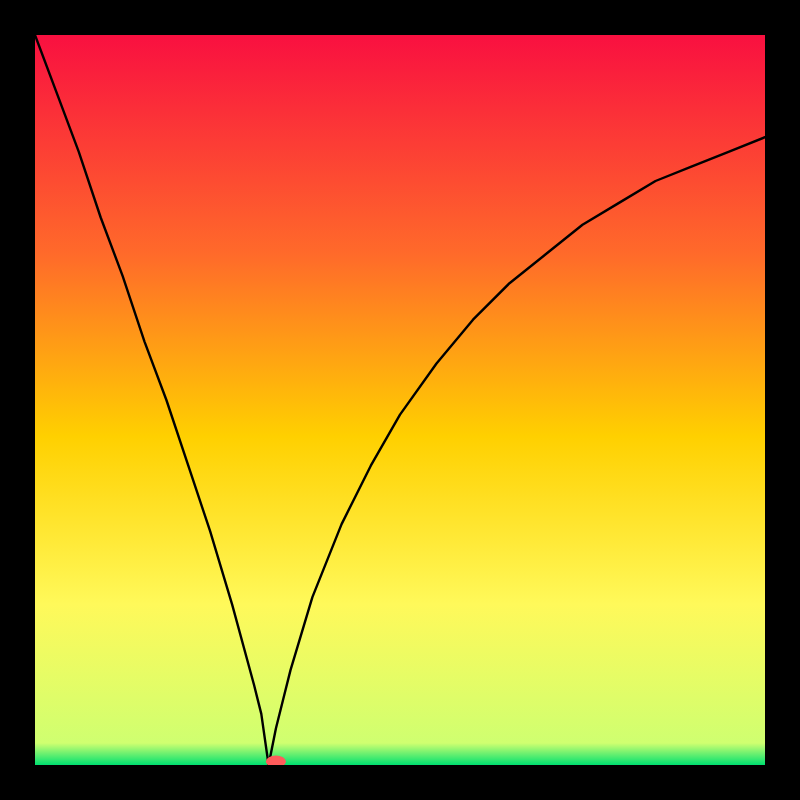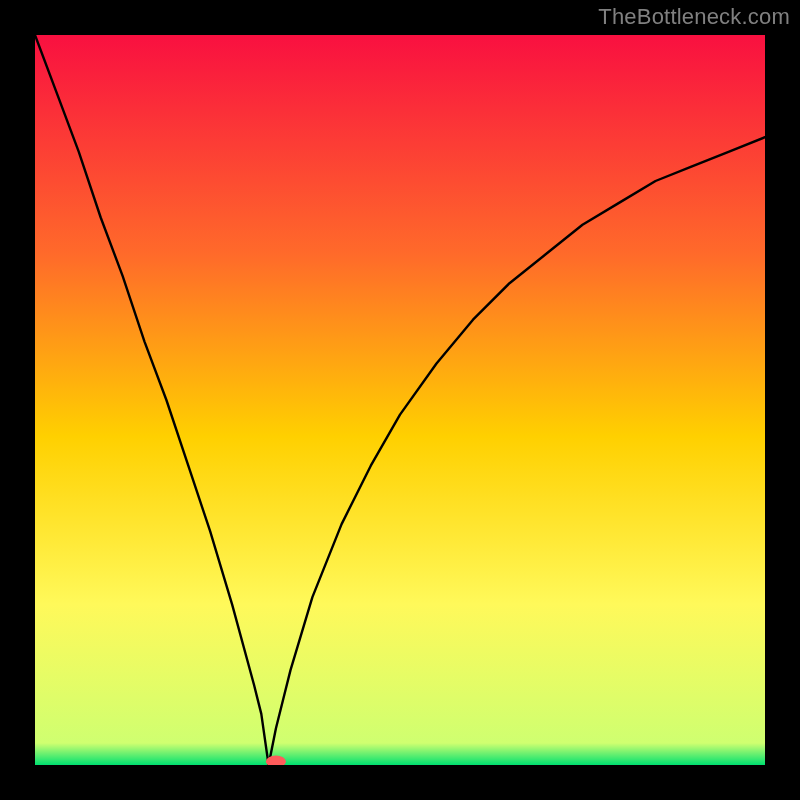--- a/index.html
+++ b/index.html
@@ -35,21 +35,20 @@
   }
   .plot svg {
     display: block;
   }
 </style>
 </head>
 <body>
 
 <div class="frame">
 
-  <div class="attribution">TheBottleneck.com</div>
 
   <div class="plot">
     <svg id="plot-svg" width="730" height="730" viewBox="0 0 730 730">
         <defs>
           <linearGradient id="bg" x1="0" y1="0" x2="0" y2="1">
             <stop offset="0%" stop-color="#f91040"></stop>
             <stop offset="30%" stop-color="#ff6a2a"></stop>
             <stop offset="55.00000000000001%" stop-color="#ffd000"></stop>
             <stop offset="78%" stop-color="#fff95a"></stop>
             <stop offset="97%" stop-color="#cfff70"></stop>

